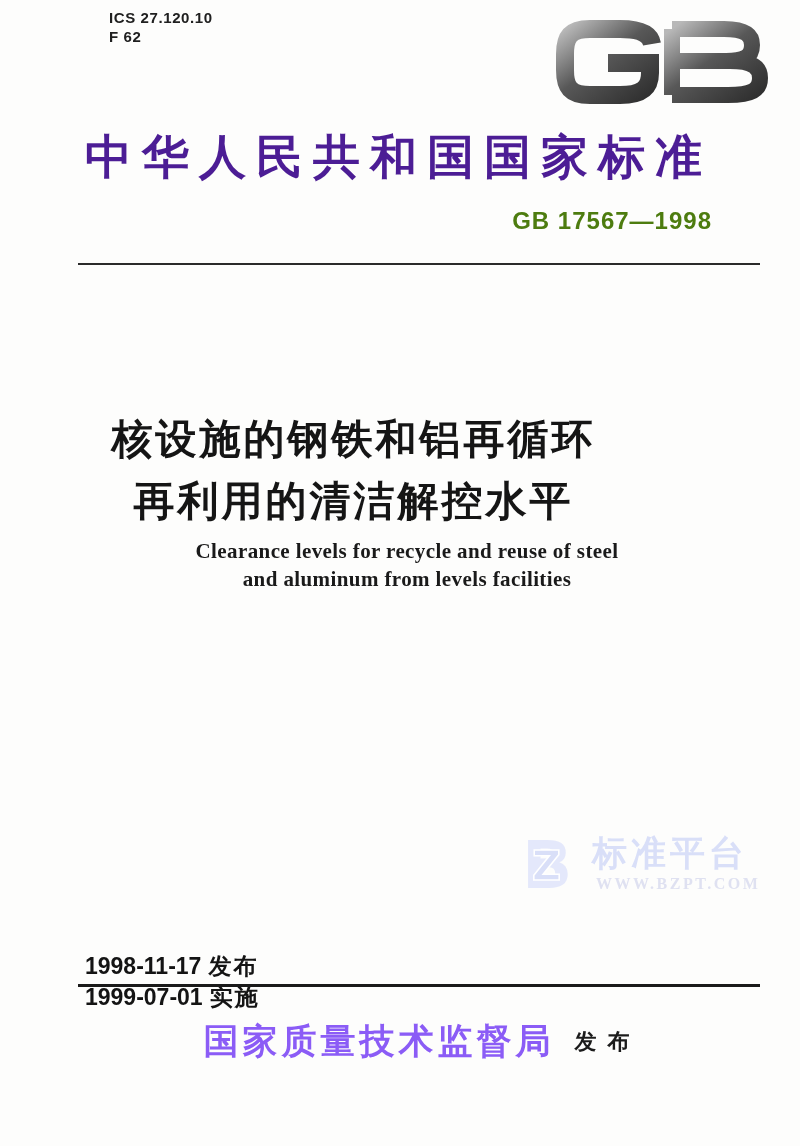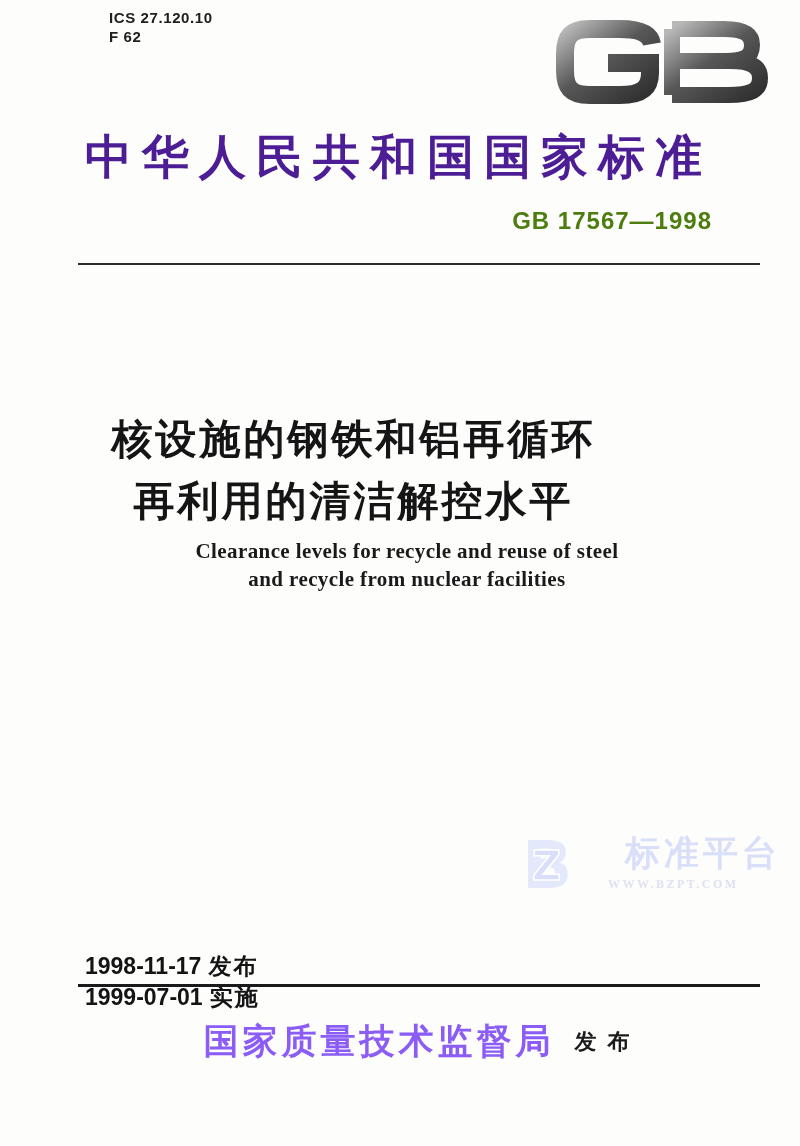--- a/index.html
+++ b/index.html
@@ -51,26 +51,26 @@
   .watermark {
     position:absolute; left:522px; top:834px;
     display:flex; align-items:flex-start;
     user-select:none;
   }
   .wm-logo { width:64px; height:60px; margin-right:6px; }
   .wm-texts { display:flex; flex-direction:column; }
   .wm-name {
     font-family:"DejaVu Sans", sans-serif;
     font-weight:bold; font-size:35px; line-height:38px;
-    letter-spacing:4px; color:#d9dff8;margin-left:33px;
+    letter-spacing:4px; color:#d9dff8;
   }
   .wm-url {
     font-family:"Liberation Serif", serif;
-    font-weight:bold; font-size:12px; line-height:20px;
-    letter-spacing:2.5px; color:#dfe1f1; margin-top:2px; margin-left:16px;
+    font-weight:bold; font-size:16px; line-height:20px;
+    letter-spacing:2.5px; color:#dfe1f1; margin-top:2px; margin-left:4px;
   }
   .dates-row {
     position:absolute; left:85px; top:951px; width:672px;
     display:flex; justify-content:space-between;
     font-family:"Liberation Sans", sans-serif;
     font-weight:bold; font-size:23px; color:#141414;
     letter-spacing:0px;
     flex-direction:column;
   }
   .date-label { margin-left:7px; letter-spacing:2px; }
@@ -125,21 +125,21 @@
 
   <hr class="rule-top">
 
   <div class="title-cn">
     <div>核设施的钢铁和铝再循环</div>
     <div>再利用的清洁解控水平</div>
   </div>
 
   <div class="title-en">
     <div>Clearance levels for recycle and reuse of steel</div>
-    <div>and recycle from nuclear facilities</div>
+    <div>and aluminum from levels facilities</div>
   </div>
 
   <div class="watermark">
     <div class="wm-logo">
       <svg width="64" height="60" viewBox="0 0 64 60" xmlns="http://www.w3.org/2000/svg">
         <text x="0" y="54" font-family="DejaVu Sans, sans-serif" font-weight="bold" font-size="66" fill="#e4e8fb">B</text>
         <text x="10" y="46" font-family="DejaVu Sans, sans-serif" font-weight="bold" font-size="40" fill="#d9dff8" stroke="#ffffff" stroke-width="1.5">Z</text>
       </svg>
     </div>
     <div class="wm-texts">

